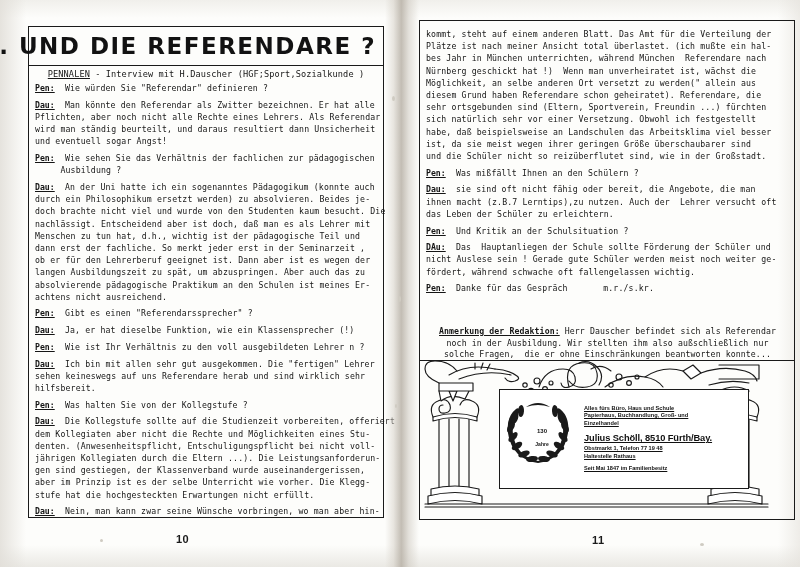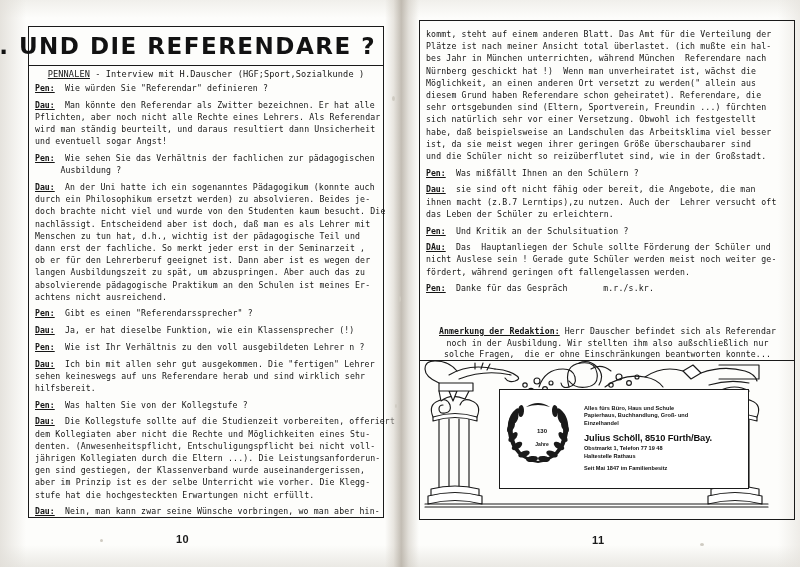--- a/index.html
+++ b/index.html
@@ -138,20 +138,21 @@
   .ad-logo{
     width:84px;height:88px;flex:0 0 84px;
     position:relative;
     display:flex;align-items:center;justify-content:center;
   }
   .ad-text{
     flex:1 1 auto;
     font-family:"Liberation Sans", sans-serif;
     color:#111;
     padding-right:6px;
+    text-decoration:underline;
   }
   .ad-l1{font-size:5.6px;line-height:7.4px;font-weight:600;letter-spacing:.05px;}
   .ad-name{
     font-size:9.3px;font-weight:700;letter-spacing:-.1px;
     margin-top:6px;margin-bottom:2px;
   }
   .ad-l2{font-size:5.6px;line-height:7.6px;font-weight:600;}
   .ad-l3{font-size:5.6px;line-height:7.6px;font-weight:600;margin-top:5px;}
   .jahre-n{
     position:absolute;
@@ -250,21 +251,21 @@
 
   <div class="page page-right">
     <div class="frame"></div>
 
     <div class="body body-right" id="right-body">
         <div class="qa">
           <span class="ln">kommt, steht auf einem anderen Blatt. Das Amt für die Verteilung der</span>
           <span class="ln">Plätze ist nach meiner Ansicht total überlastet. (ich mußte ein hal-</span>
           <span class="ln">bes Jahr in München unterrichten, während München  Referendare nach</span>
           <span class="ln">Nürnberg geschickt hat !)  Wenn man unverheiratet ist, wächst die</span>
-          <span class="ln">Möglichkeit, an einen anderen Ort versetzt zu werden(" allein aus</span>
+          <span class="ln">Möglichkeit, an selbe anderen Ort versetzt zu werden(" allein aus</span>
           <span class="ln">diesem Grund haben Referendare schon geheiratet). Referendare, die</span>
           <span class="ln">sehr ortsgebunden sind (Eltern, Sportverein, Freundin ...) fürchten</span>
           <span class="ln">sich natürlich sehr vor einer Versetzung. Obwohl ich festgestellt</span>
           <span class="ln">habe, daß beispielsweise an Landschulen das Arbeitsklima viel besser</span>
           <span class="ln">ist, da sie meist wegen ihrer geringen Größe überschaubarer sind</span>
           <span class="ln">und die Schüler nicht so reizüberflutet sind, wie in der Großstadt.</span>
         </div>
         <div class="qa">
           <span class="ln"><span class="spk">Pen:</span>  Was mißfällt Ihnen an den Schülern ?</span>
         </div>
@@ -272,21 +273,21 @@
           <span class="ln"><span class="spk">Dau:</span>  sie sind oft nicht fähig oder bereit, die Angebote, die man</span>
           <span class="ln">ihnen macht (z.B.7 Lerntips),zu nutzen. Auch der  Lehrer versucht oft</span>
           <span class="ln">das Leben der Schüler zu erleichtern.</span>
         </div>
         <div class="qa">
           <span class="ln"><span class="spk">Pen:</span>  Und Kritik an der Schulsituation ?</span>
         </div>
         <div class="qa">
           <span class="ln"><span class="spk">DAu:</span>  Das  Hauptanliegen der Schule sollte Förderung der Schüler und</span>
           <span class="ln">nicht Auslese sein ! Gerade gute Schüler werden meist noch weiter ge-</span>
-          <span class="ln">fördert, während geringen oft fallengelassen werden.</span>
+          <span class="ln">fördert, während schwache oft fallengelassen wichtig.</span>
         </div>
         <div class="qa">
           <span class="ln"><span class="spk">Pen:</span>  Danke für das Gespräch       m.r./s.kr.</span>
         </div>
       </div>
 
     <div class="note">
       <div class="ln"><u>Anmerkung der Redaktion:</u><span> Herr Dauscher befindet sich als Referendar</span></div>
       <div class="ln">noch in der Ausbildung. Wir stellten ihm also außschließlich nur</div>
       <div class="ln">solche Fragen,  die er ohne Einschränkungen beantworten konnte...</div>

